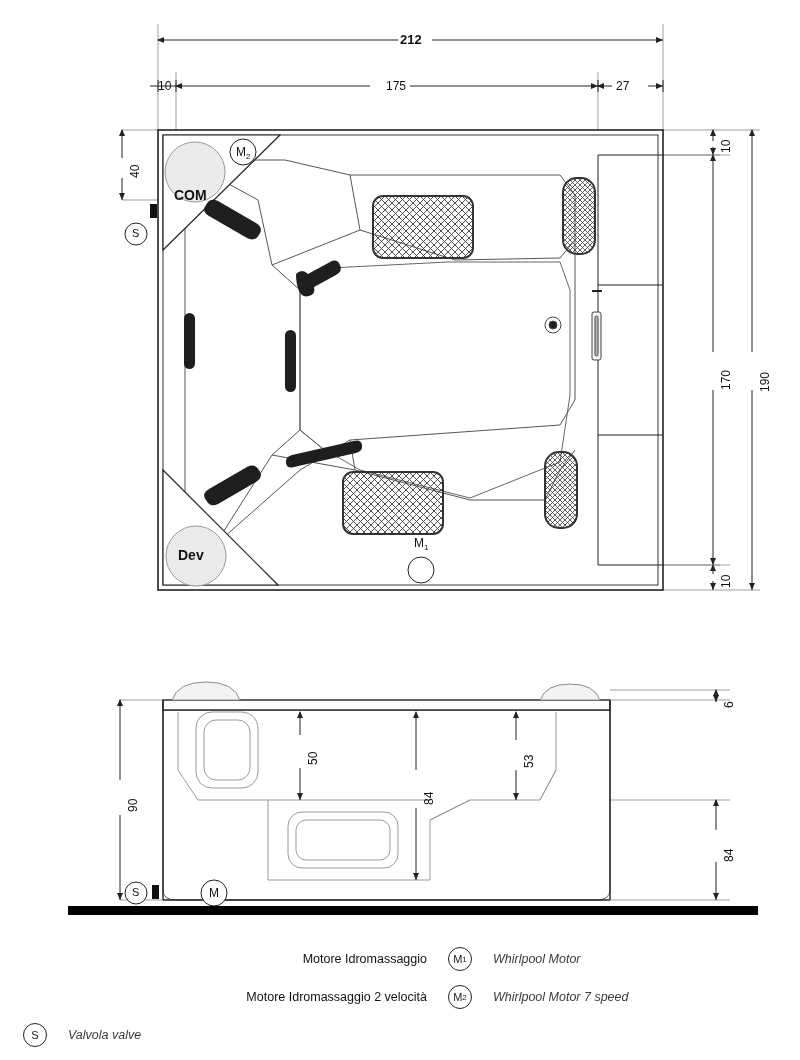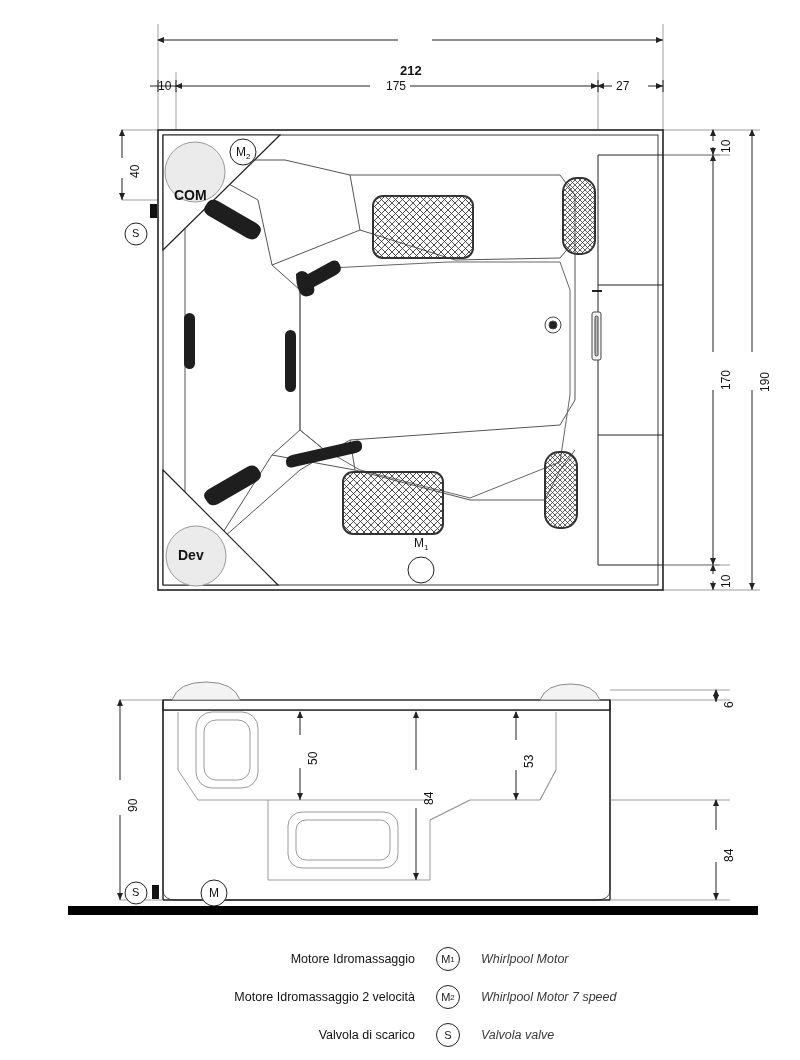--- a/index.html
+++ b/index.html
@@ -12,32 +12,32 @@
     overflow:hidden;
   }
   .stage{position:absolute;left:0;top:0;width:800px;height:1060px;}
   svg{position:absolute;left:0;top:0;}
   .dimtxt{
     position:absolute;
     font-size:12px;
     color:#111;
     white-space:nowrap;
   }
-  .dimtxt.bold{font-weight:bold;font-size:13px;margin-top:31px;}
+  .dimtxt.bold{font-weight:bold;font-size:13px;}
   .rot{transform:rotate(-90deg);transform-origin:left top;}
   .seat-label{
     position:absolute;
     font-size:14px;
     font-weight:bold;
     color:#111;
     white-space:nowrap;
   }
   .legend{
     position:absolute;
-    left:0;top:940px;width:648px;
+    left:0;top:940px;width:648px;padding-left:12px;
   }
   .legend-row{
     display:flex;
     align-items:center;
     height:38px;
   }
   .legend-it{
     width:415px;
     text-align:right;
     font-size:12.5px;
@@ -306,21 +306,20 @@
     <div class="legend-sym">
       <div class="circ-sym">
         <span>M</span>
             <sub>2</sub>
       </div>
     </div>
     <div class="legend-en">Whirlpool Motor 7 speed</div>
   </div>
 
   <div class="legend-row">
-    <div class="legend-it">Valvola di scarico</div>
     <div class="legend-sym">
       <div class="circ-sym">
         <span>S</span>
             <sub></sub>
       </div>
     </div>
     <div class="legend-en">Valvola valve</div>
   </div>
 
 </div>

